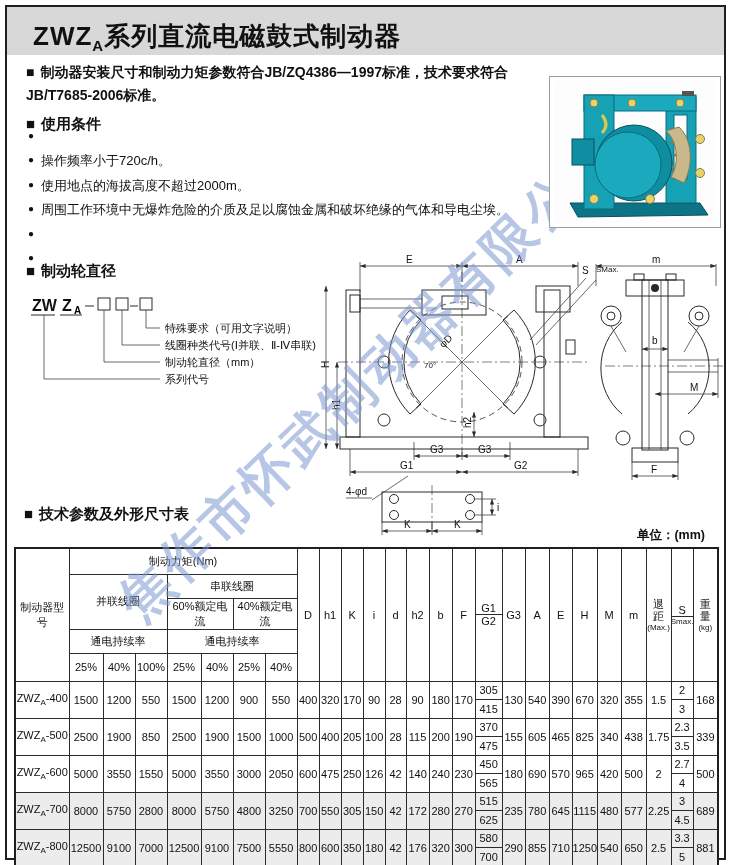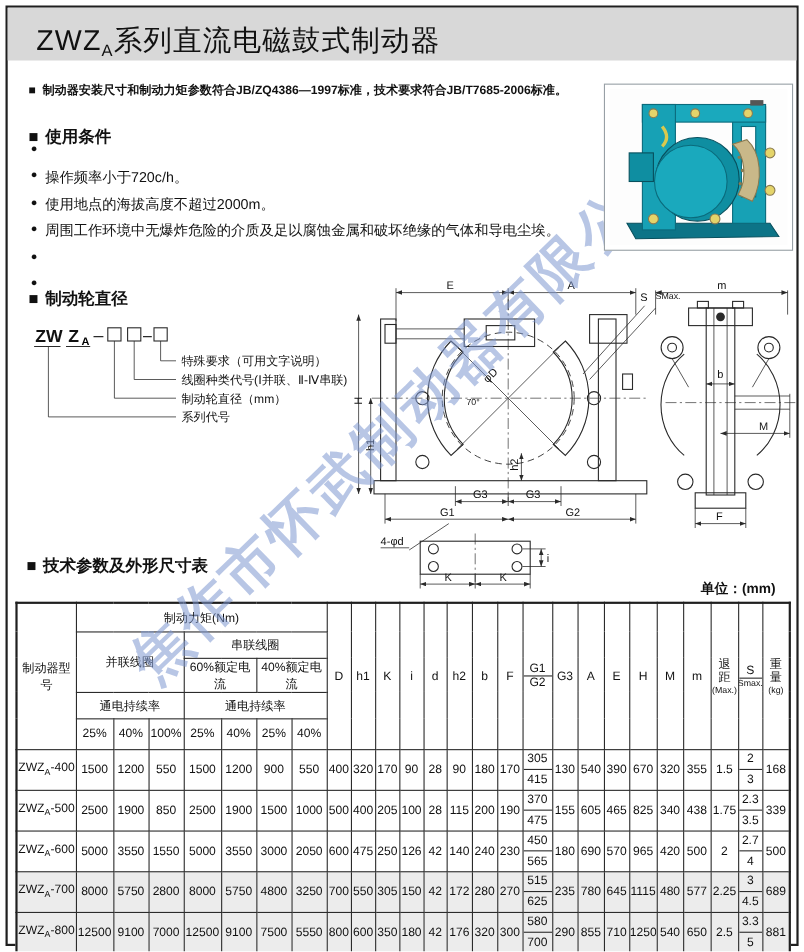--- a/index.html
+++ b/index.html
@@ -1,23 +1,23 @@
 <!DOCTYPE html>
 <html><head>
 <meta charset="utf-8">
 <style>
   html,body{margin:0;padding:0;background:#fff;}
   .page{position:relative;width:731px;height:865px;background:#fff;overflow:hidden;
         font-family:"Liberation Sans","DejaVu Sans",sans-serif;color:#111;}
   .page-border{position:absolute;left:5px;top:5px;right:5px;bottom:5px;border:2px solid #1f1f1f;}
   .title-band{position:absolute;left:7px;top:7px;right:7px;height:48px;background:#d8d8d8;
               display:flex;align-items:center;padding-left:26px;box-sizing:border-box;}
-  .title-band .t{font-size:26px;font-weight:normal;letter-spacing:1px;margin-top:12px;}
+  .title-band .t{font-size:26px;font-weight:bold;letter-spacing:1px;margin-top:12px;}
   .title-band sub{font-size:15px;}
-  .intro{position:absolute;left:26px;top:73px;width:500px;font-size:11px;font-weight:bold;line-height:1.65;}
+  .intro{position:absolute;left:26px;top:61px;width:500px;font-size:14px;font-weight:bold;line-height:1.65;}
   .intro .mk{margin-right:6px;}
   .sec{position:absolute;font-weight:bold;font-size:15px;}
   .sec .mk{margin-right:6px;}
   .usage-title{left:26px;top:115px;}
   .model-title{left:26px;top:262px;}
   .table-title{left:24px;top:505px;}
   .bullets{position:absolute;left:28px;top:128px;margin:0;padding:0;list-style:none;font-size:13px;}
   .bullets li{height:24.4px;display:flex;align-items:flex-start;}
   .bullets .dot{font-size:10px;margin-right:7px;line-height:16px;}
   .photo{position:absolute;left:549px;top:76px;width:172px;height:152px;border:1px solid #98a0a6;

